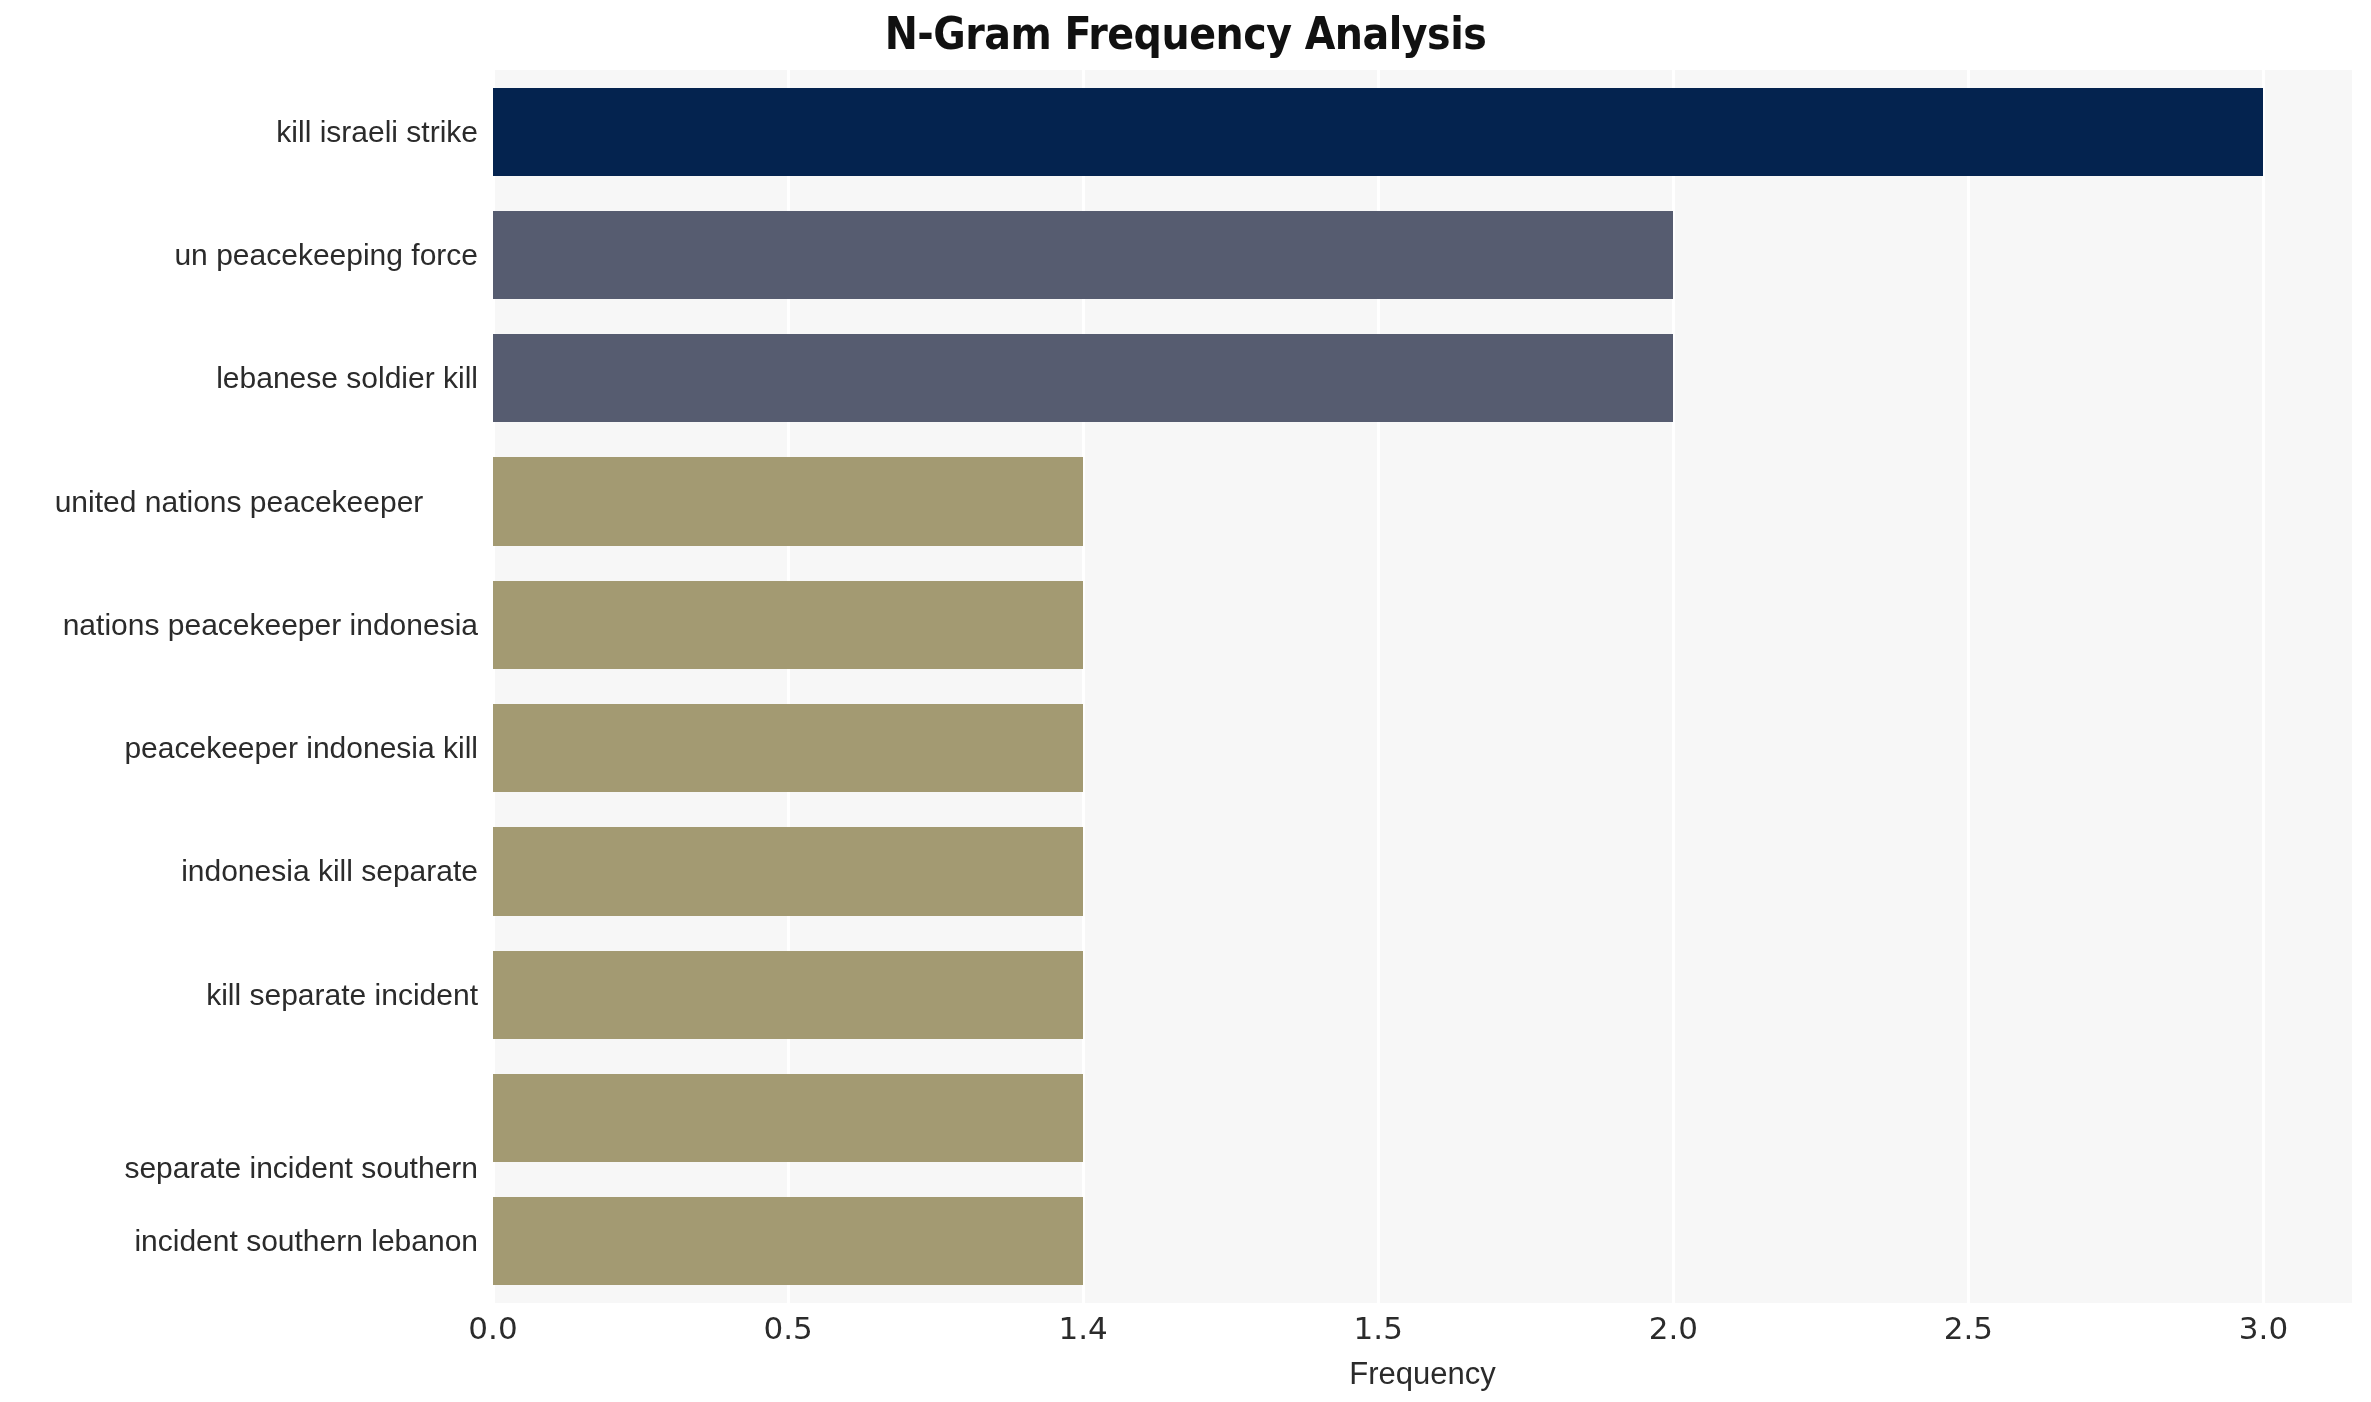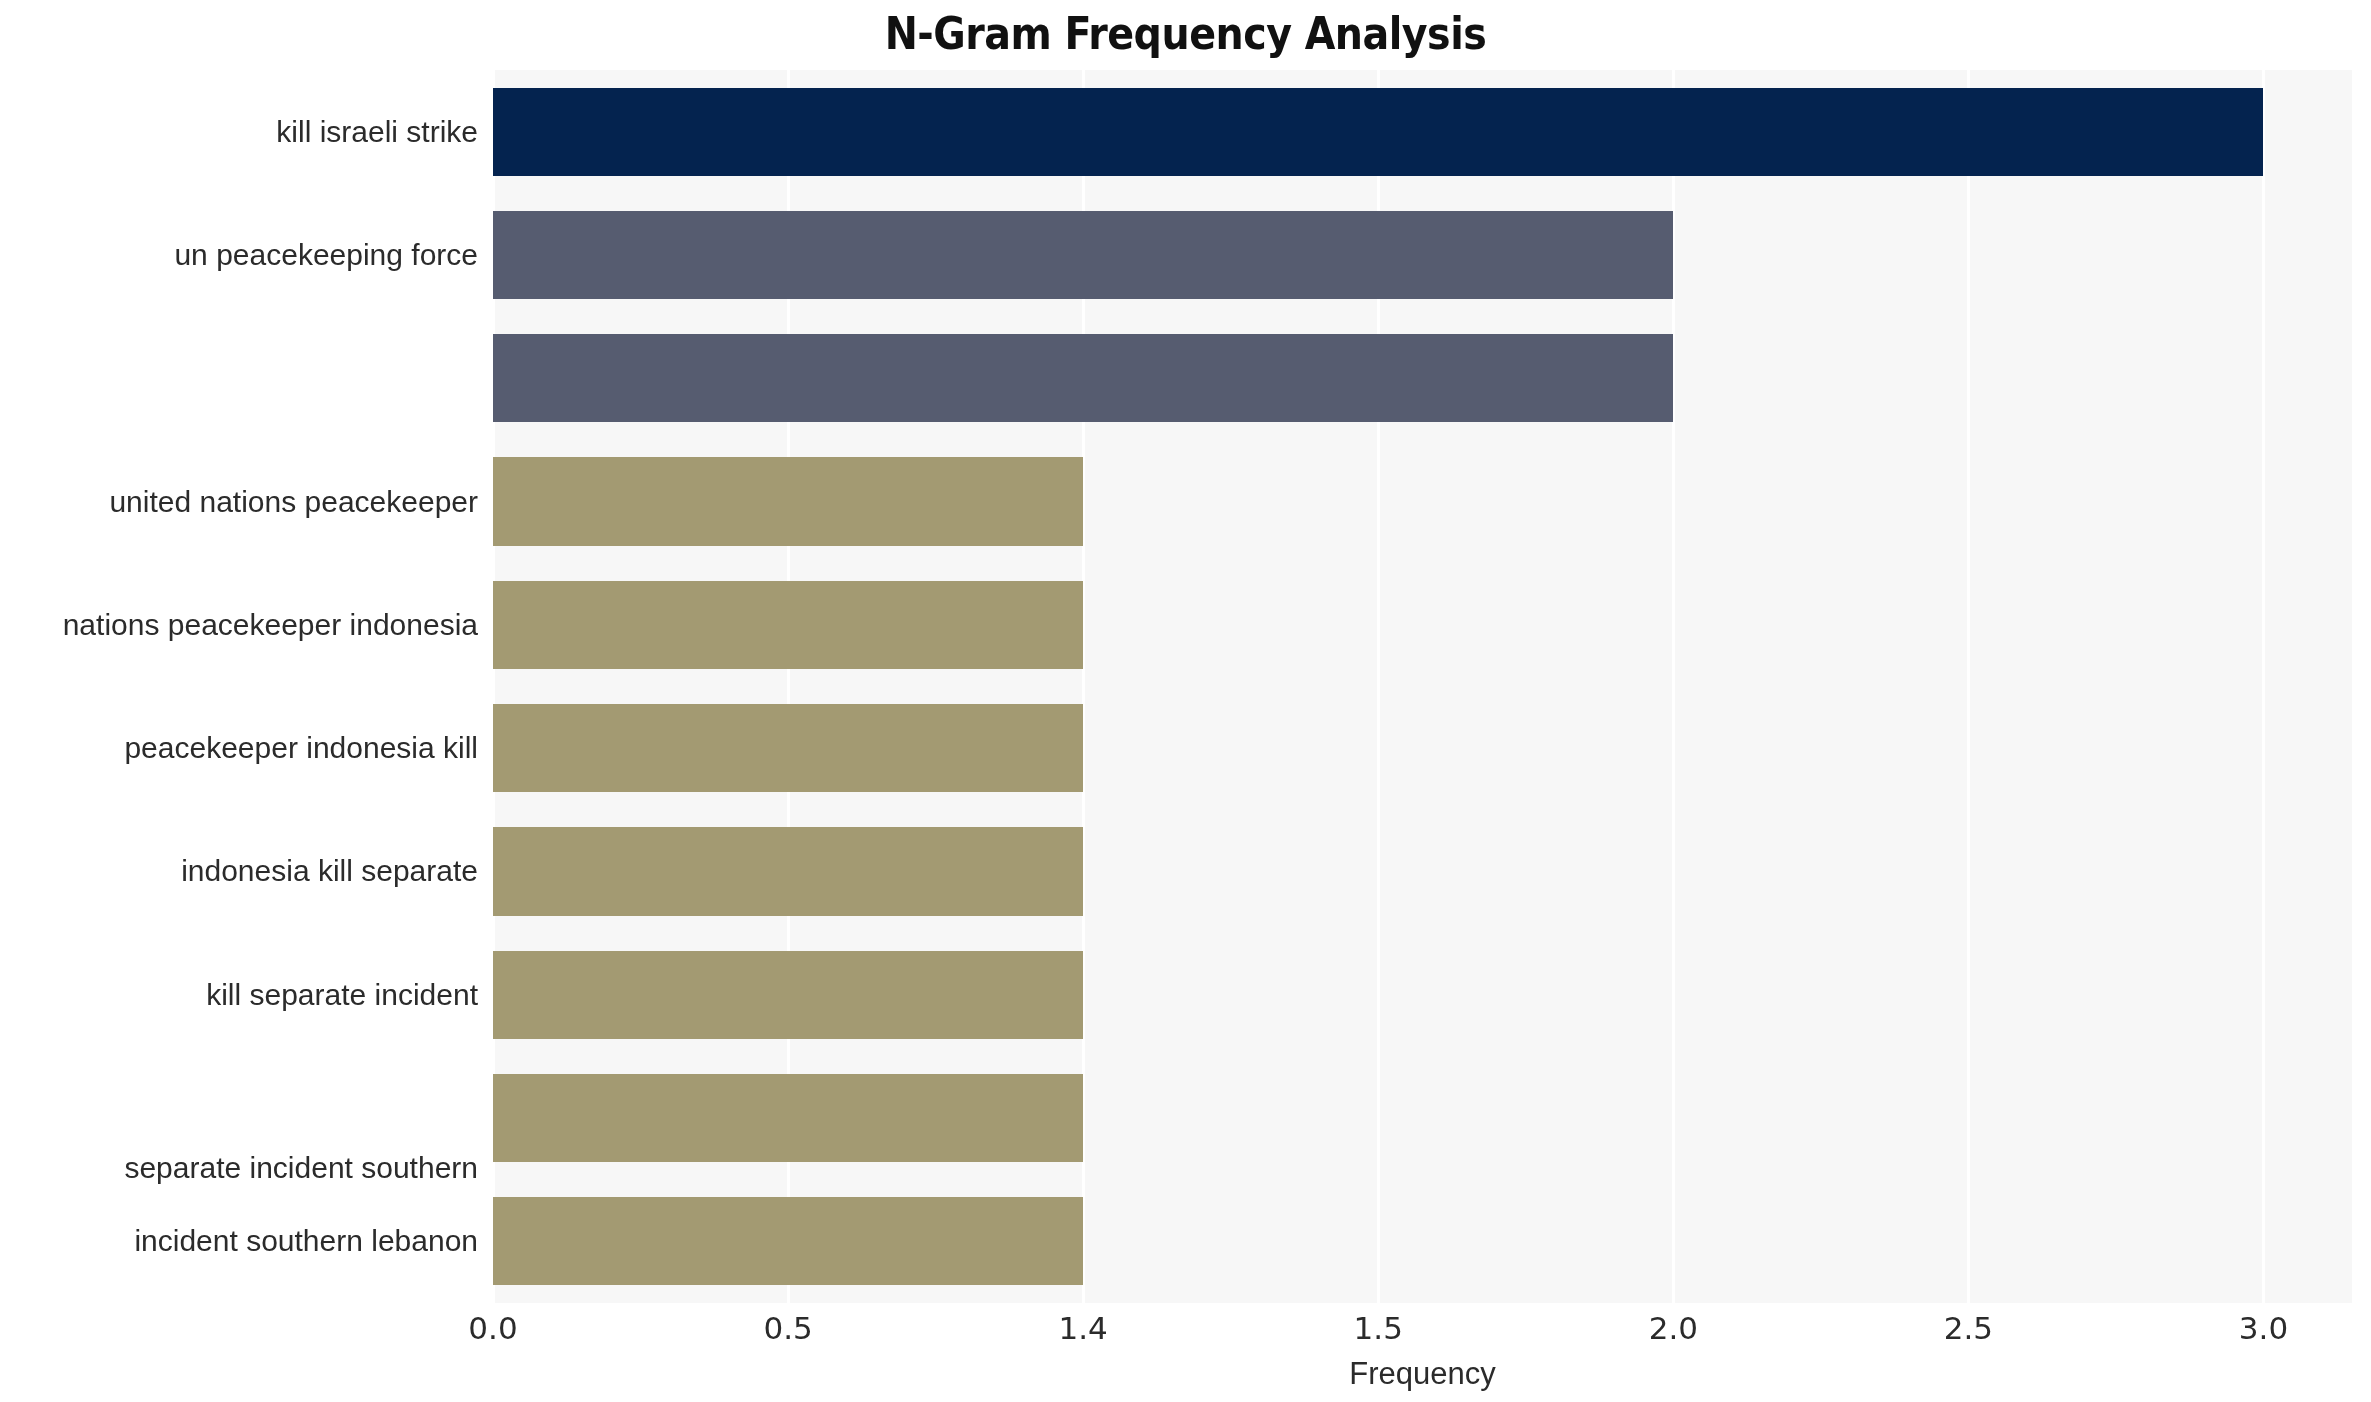--- a/index.html
+++ b/index.html
@@ -147,21 +147,22 @@
         <div class="bar" style="top: 757.37px; height: 88.1595px; width: 590.159px; background: rgb(163, 154, 114);"></div>
         <div class="bar" style="top: 880.67px; height: 88.1595px; width: 590.159px; background: rgb(163, 154, 114);"></div>
         <div class="bar" style="top: 1003.97px; height: 88.1595px; width: 590.159px; background: rgb(163, 154, 114);"></div>
         <div class="bar" style="top: 1127.27px; height: 88.1595px; width: 590.159px; background: rgb(163, 154, 114);"></div>
       </div>
   </div>
 
   <div id="ylabels">
       <div class="ytick-label" style="top: 46.65px;">kill israeli strike</div>
       <div class="ytick-label" style="top: 169.95px;">un peacekeeping force</div>
-      <div class="ytick-label" style="top: 416.55px;">united nations peacekeeper</div>
+      <div class="ytick-label" style="top: 293.25px;">lebanese soldier kill</div>
+      <div class="ytick-label" style="top: 416.55px; text-align: center;">united nations peacekeeper</div>
       <div class="ytick-label" style="top: 539.85px;">nations peacekeeper indonesia</div>
       <div class="ytick-label" style="top: 663.15px;">peacekeeper indonesia kill</div>
       <div class="ytick-label" style="top: 909.75px;">kill separate incident</div>
       <div class="ytick-label" style="top: 786.45px;">indonesia kill separate</div>
       <div class="ytick-label" style="top: 1083px;">separate incident southern</div>
       <div class="ytick-label" style="top: 1156.35px;">incident southern lebanon</div>
     </div>
 
   <div id="xlabels">
       <div class="xtick-label" style="left: 493px;">0.0</div>

